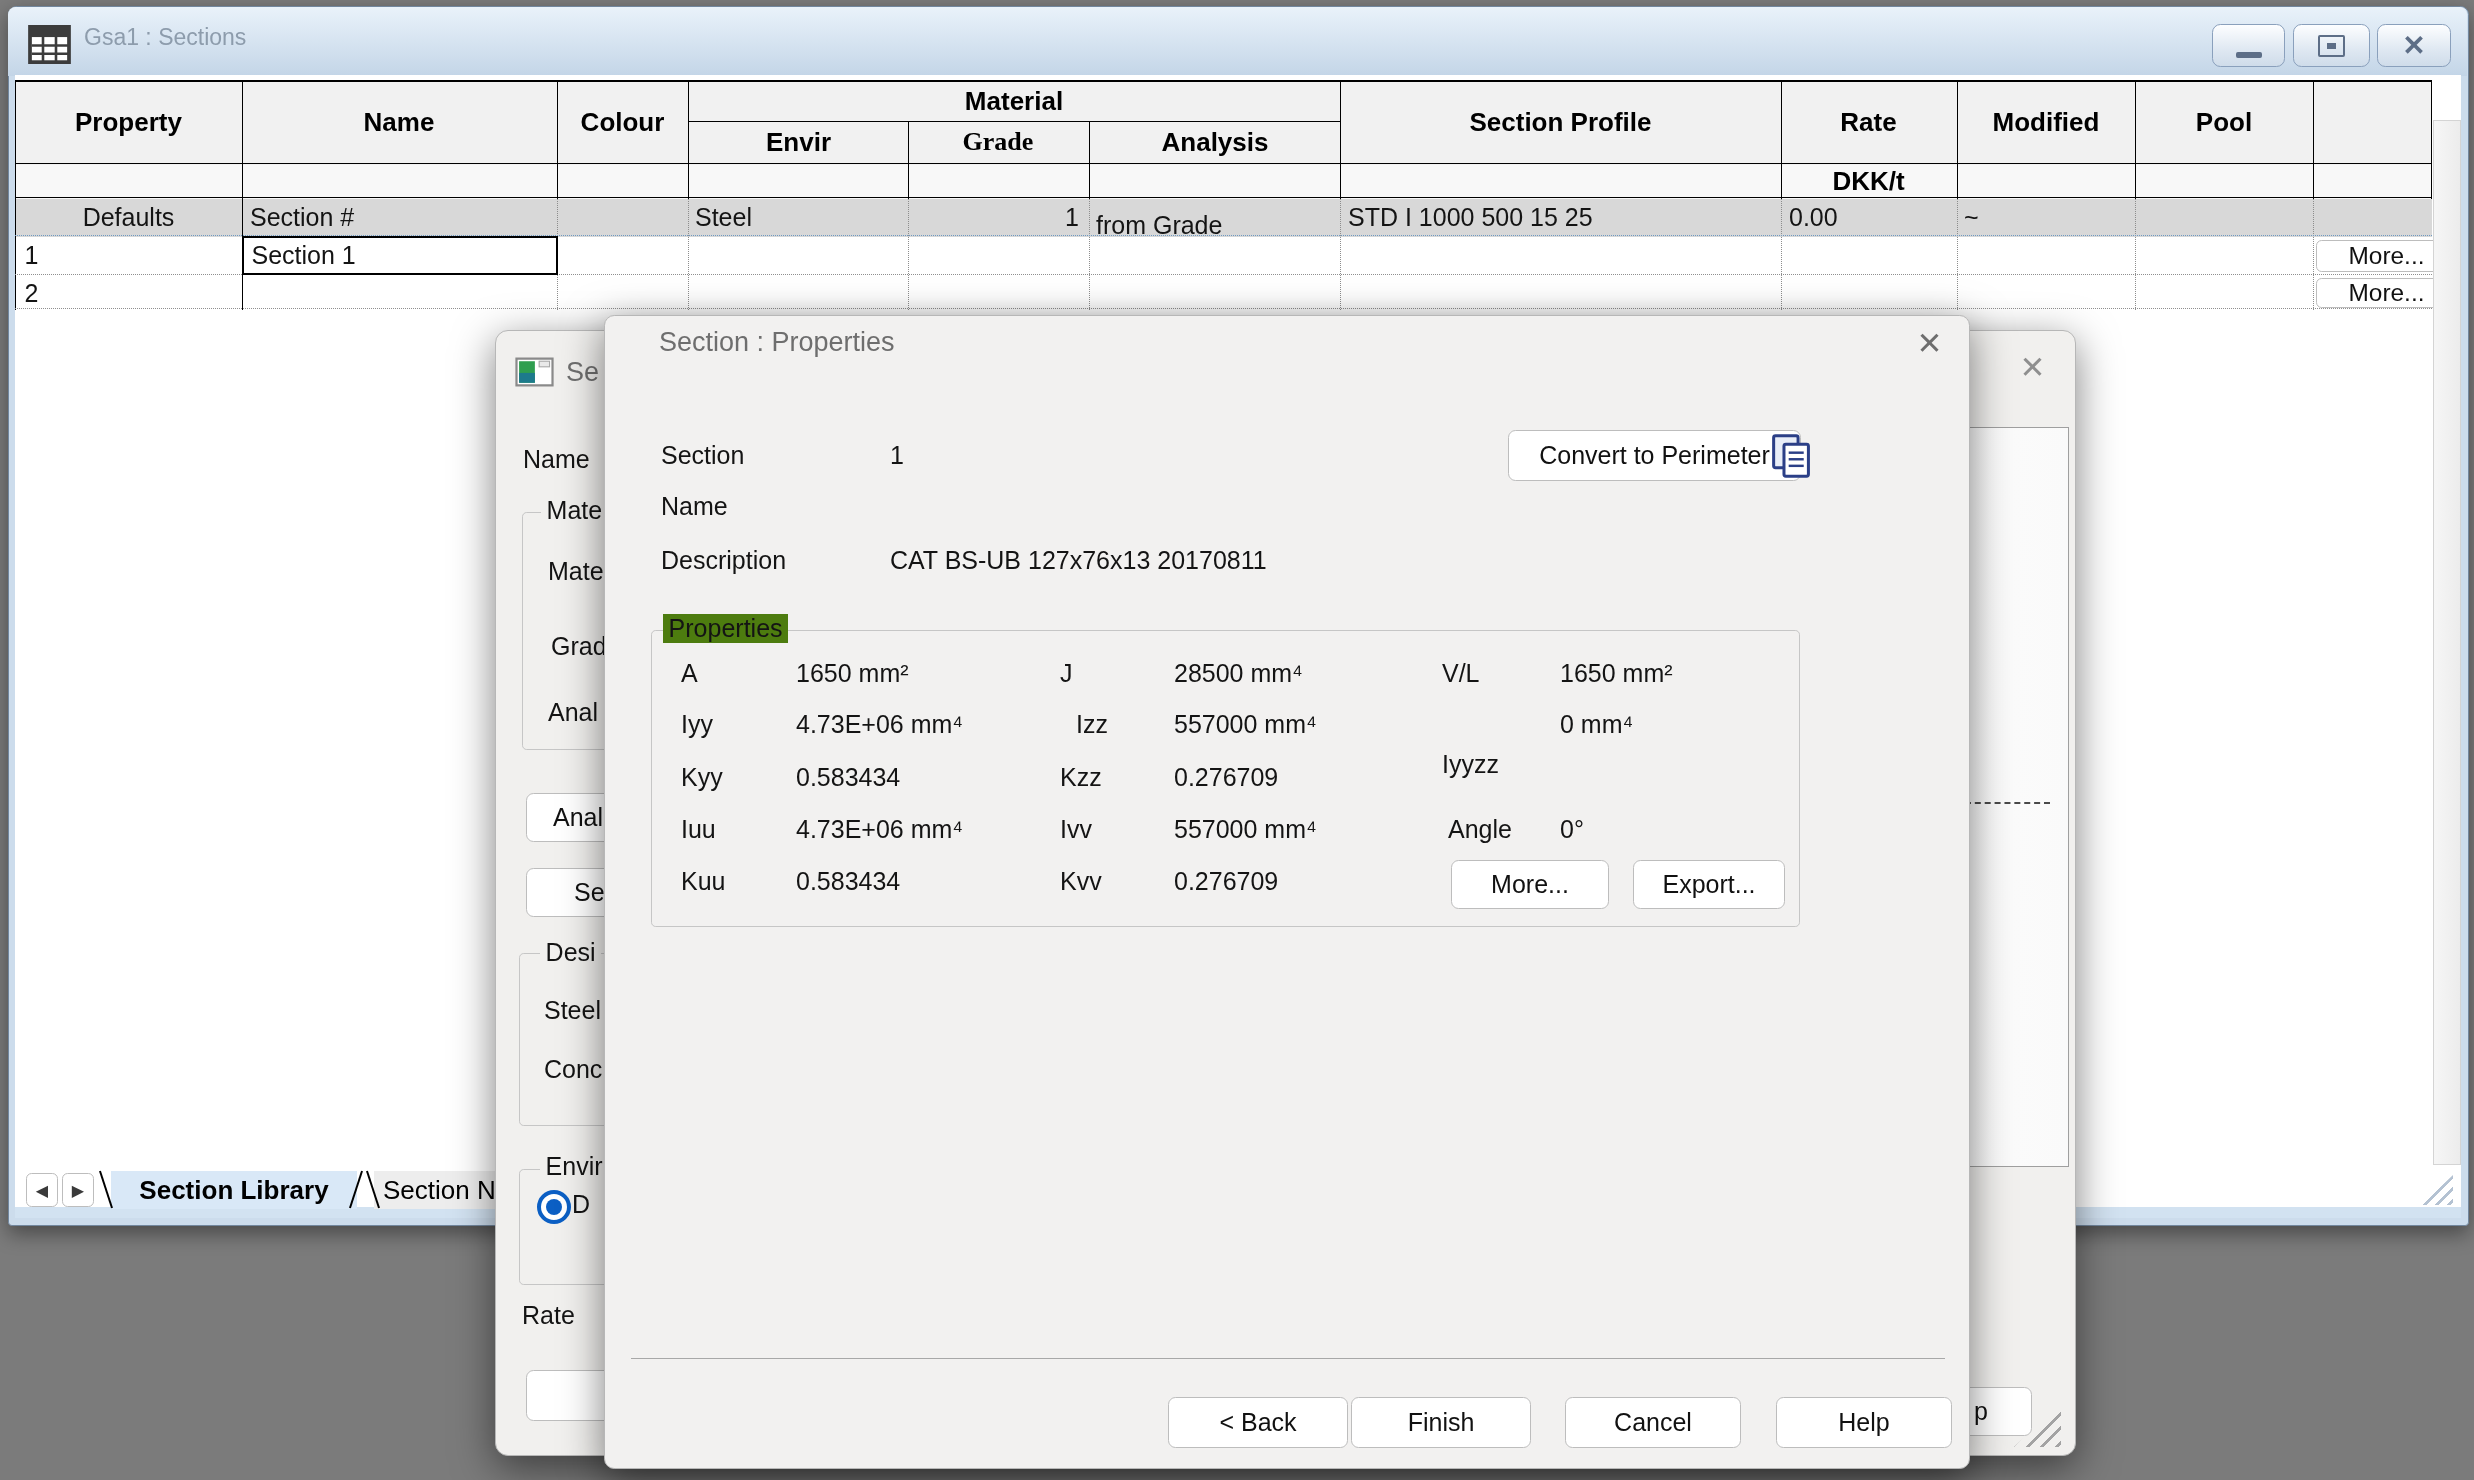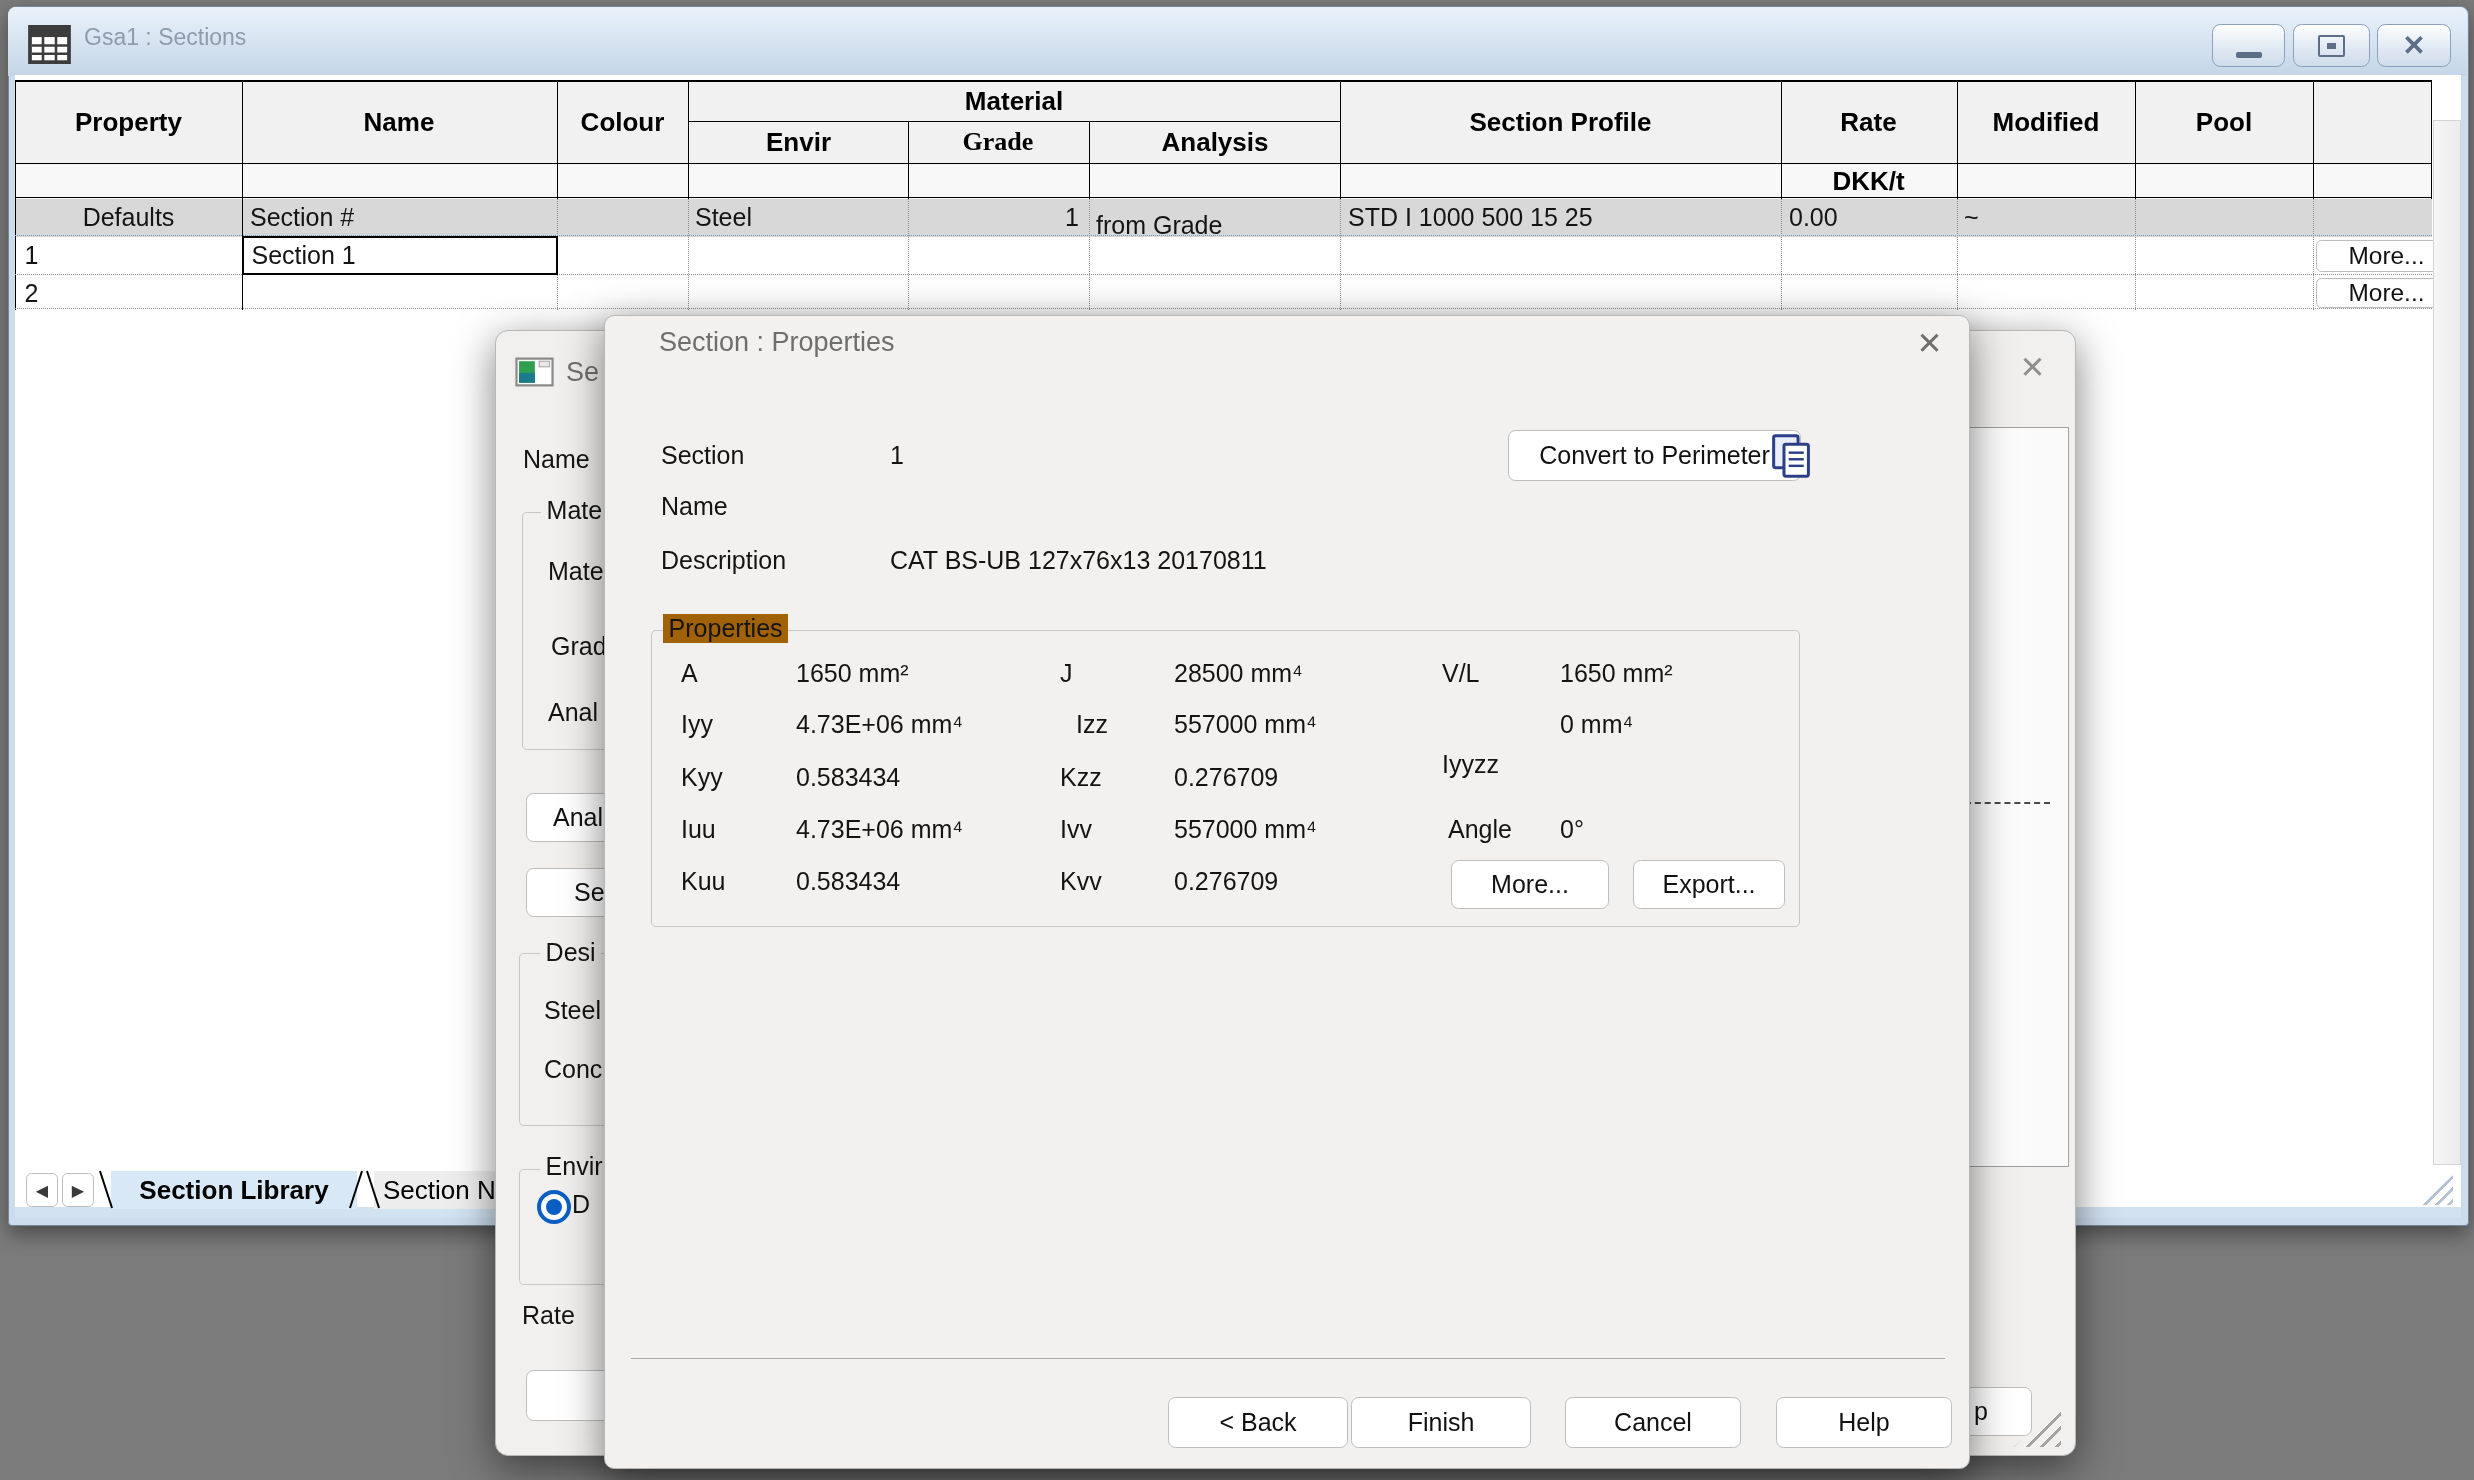--- a/index.html
+++ b/index.html
@@ -213,21 +213,21 @@
     <line x1="11" y1="11" x2="19" y2="11" stroke="#2b3f87" stroke-width="1.3"></line>
     <line x1="11" y1="14.5" x2="19" y2="14.5" stroke="#2b3f87" stroke-width="1.3"></line>
     <line x1="11" y1="18" x2="19" y2="18" stroke="#2b3f87" stroke-width="1.3"></line>
   </svg>
 </div>
 <div class="abs t27" style="left:661px;top:492px;z-index:11;">Name</div>
 <div class="abs t27" style="left:661px;top:546px;z-index:11;">Description</div>
 <div class="abs t27" style="left:890px;top:546px;z-index:11;white-space:nowrap;">CAT BS-UB 127x76x13 20170811</div>
 
 <div class="abs fieldset" style="left:651px;top:630px;width:1149px;height:297px;z-index:11;background:#f2f1f0;"></div>
-<div class="abs legend" style="left:663px;top:614px;background:#a16207;z-index:12;">Properties</div>
+<div class="abs legend" style="left:663px;top:614px;background:#4d7c0f;z-index:12;">Properties</div>
 
 <div class="pcell" style="left:681px;top:659px;z-index:12;">A</div>
 <div class="pcell" style="left:796px;top:659px;z-index:12;">1650 mm²</div>
 <div class="pcell" style="left:1060px;top:659px;z-index:12;">J</div>
 <div class="pcell" style="left:1174px;top:659px;z-index:12;">28500 mm⁴</div>
 <div class="pcell" style="left:1442px;top:659px;z-index:12;">V/L</div>
 <div class="pcell" style="left:1560px;top:659px;z-index:12;">1650 mm²</div>
 
 <div class="pcell" style="left:681px;top:710px;z-index:12;">Iyy</div>
 <div class="pcell" style="left:796px;top:710px;z-index:12;">4.73E+06 mm⁴</div>

